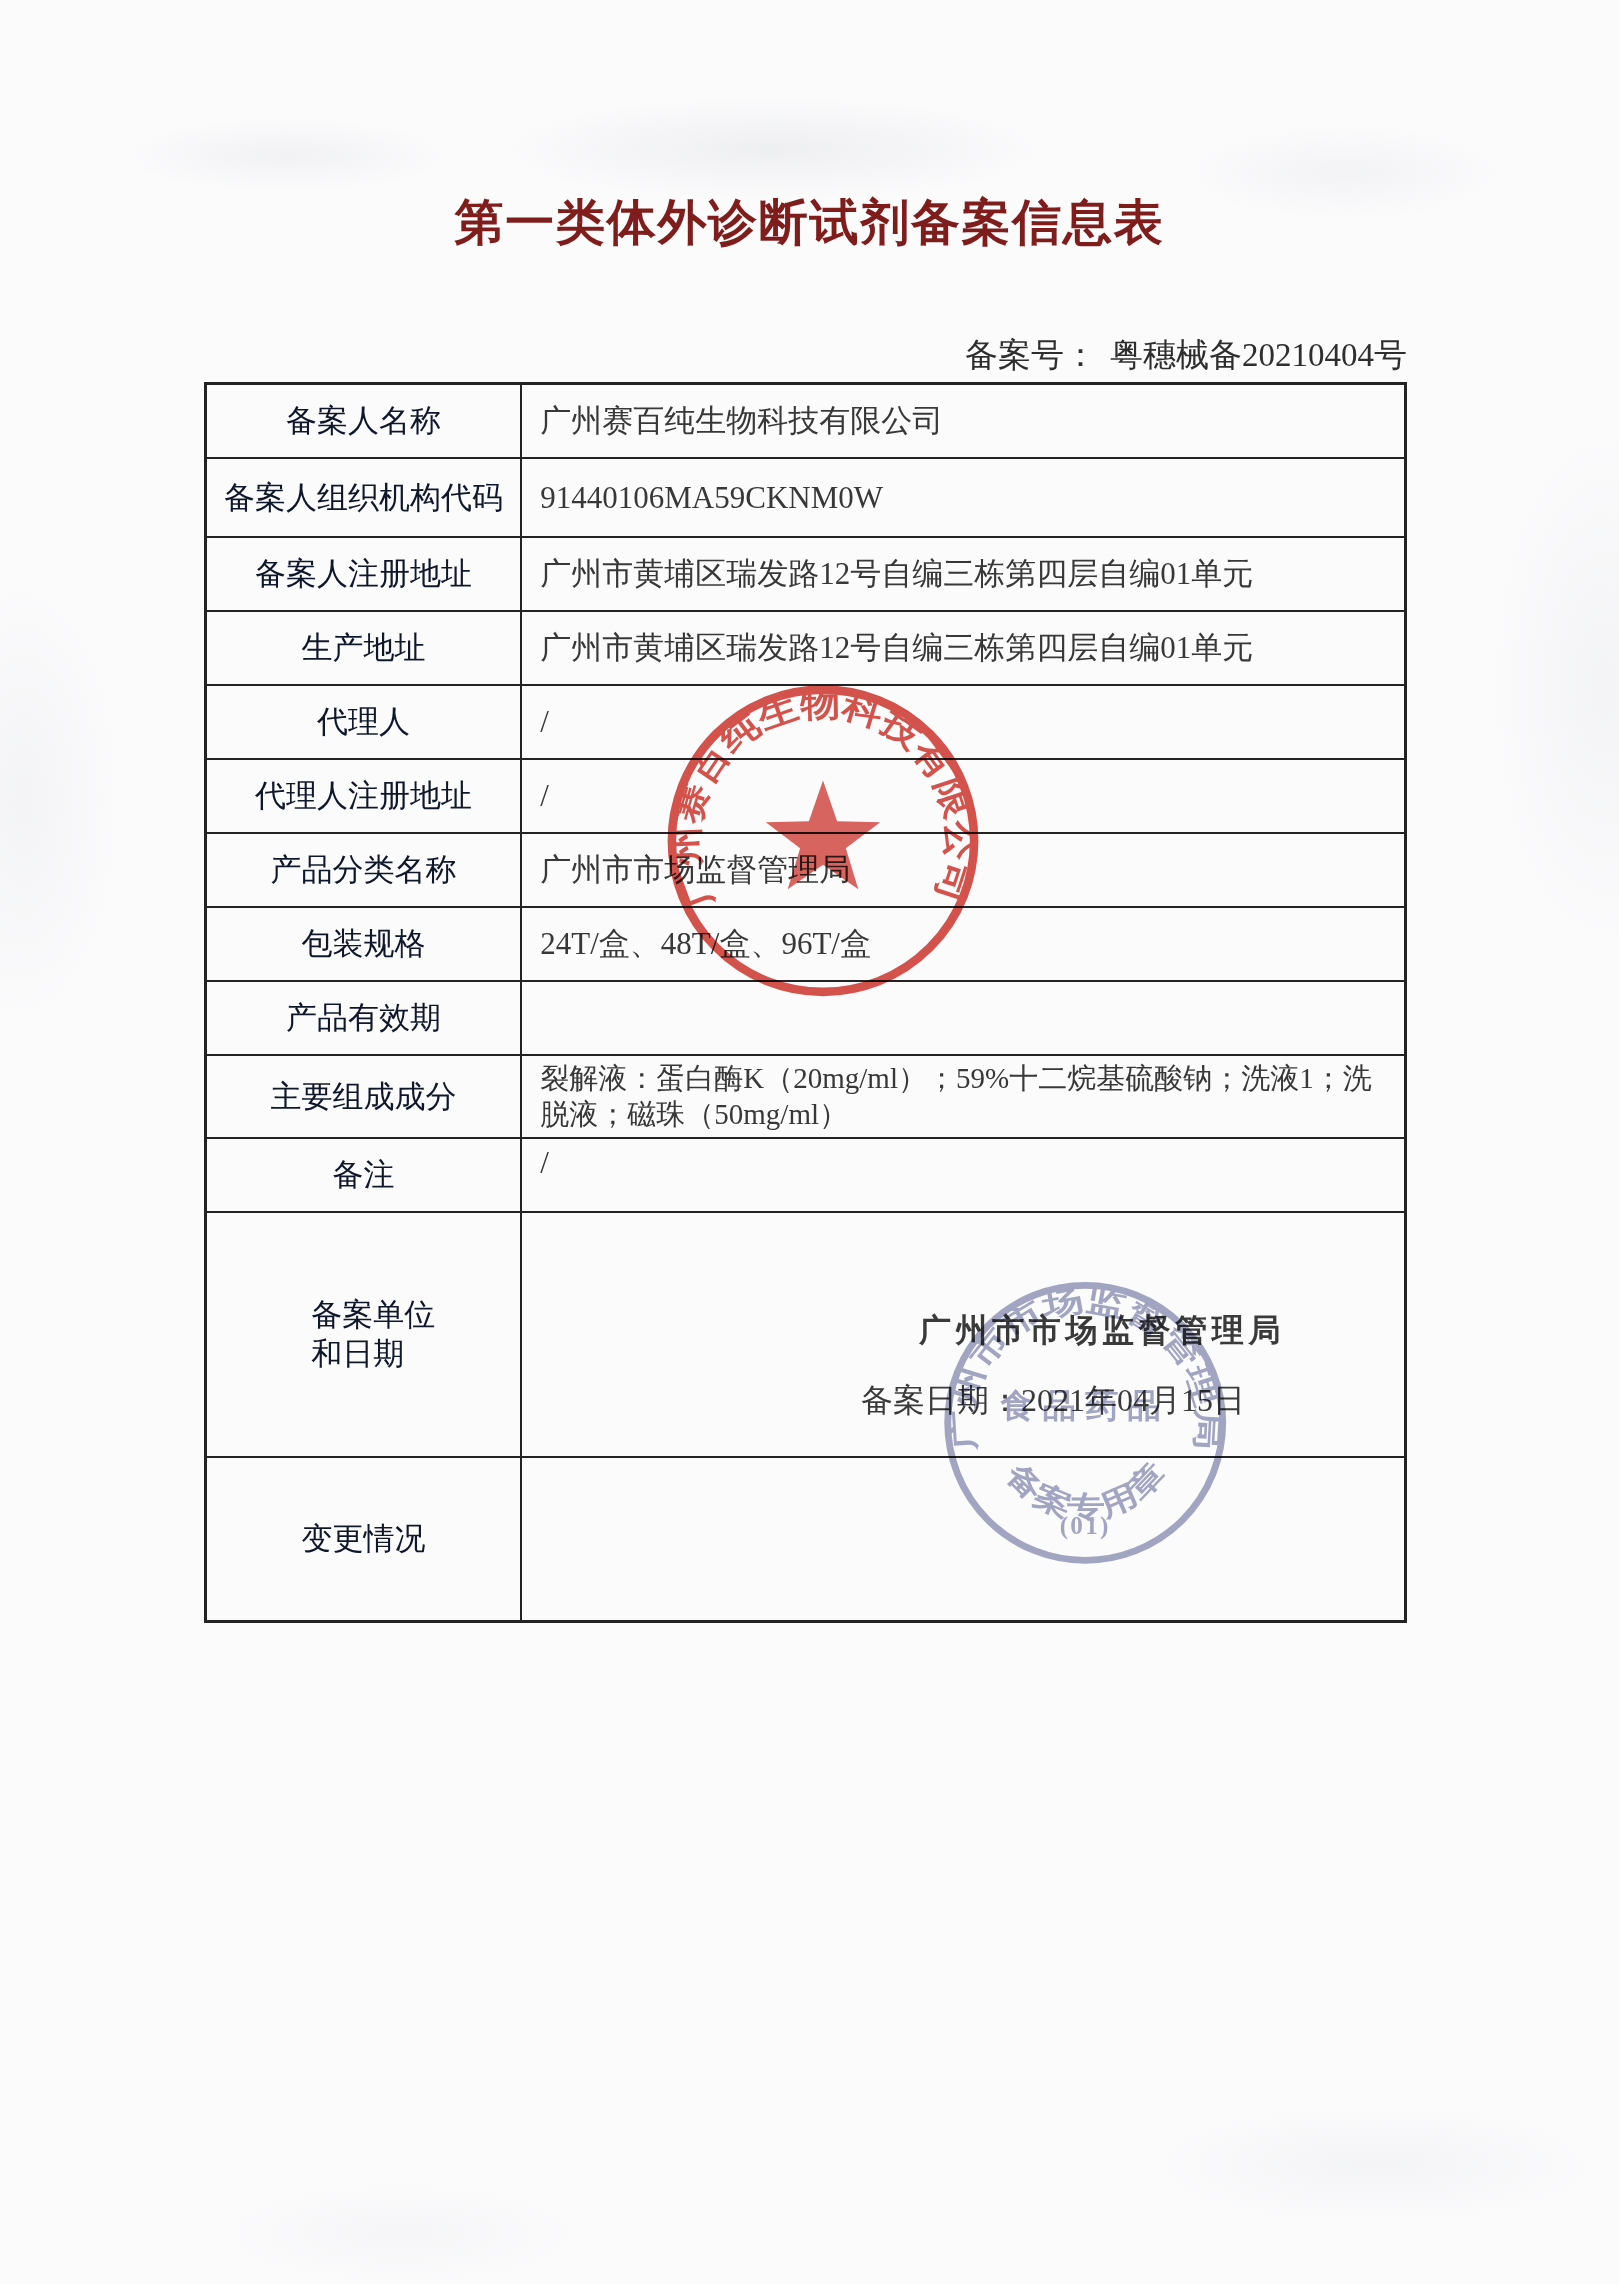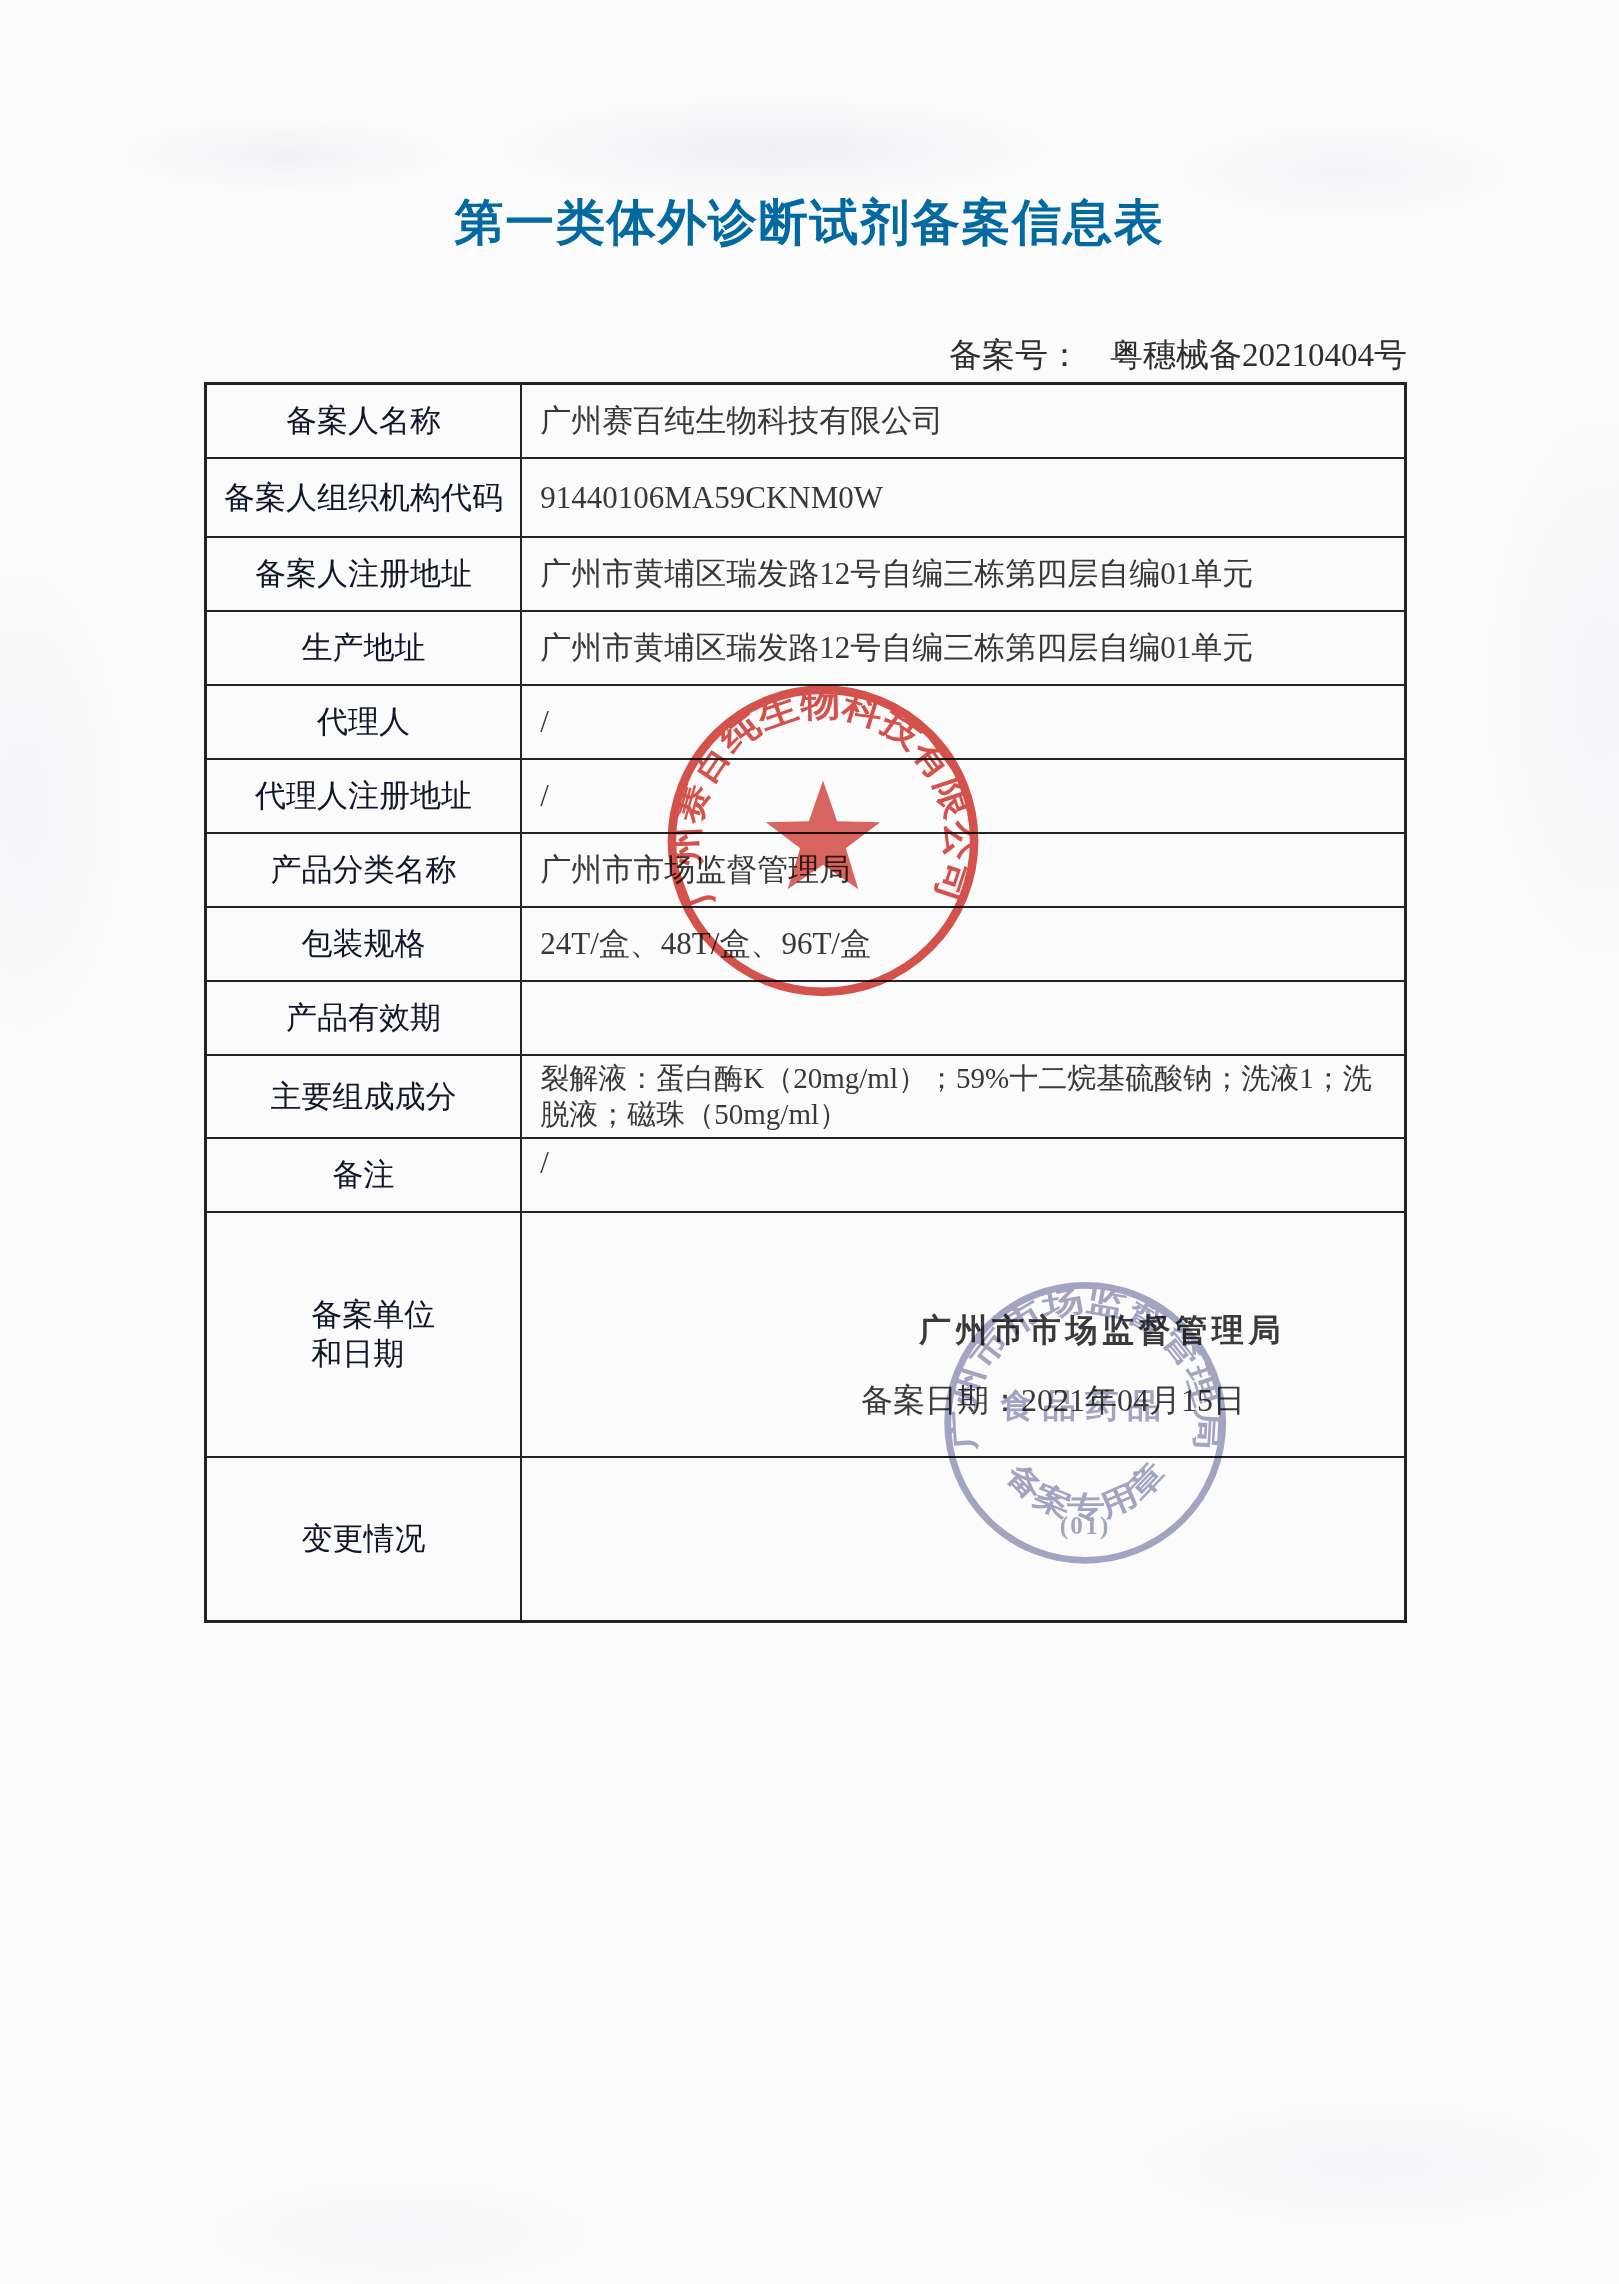--- a/index.html
+++ b/index.html
@@ -20,27 +20,27 @@
       radial-gradient(ellipse 240px 52px  at 286px  155px, rgba(110,115,135,0.07), transparent 70%),
       radial-gradient(ellipse 240px 69px at 1345px 172px, rgba(110,115,135,0.06), transparent 70%),
       radial-gradient(ellipse 149px 343px at 23px  801px, rgba(110,115,135,0.05), transparent 70%),
       radial-gradient(ellipse 172px 401px at 1603px 687px, rgba(110,115,135,0.05), transparent 70%),
       radial-gradient(ellipse 343px 92px at 1374px 2164px, rgba(110,115,135,0.05), transparent 70%),
       radial-gradient(ellipse 286px 80px at 401px 2233px, rgba(110,115,135,0.04), transparent 70%);
   }
   .title {
     position:absolute; top:190px; left:0; width:100%;
     margin:0; text-align:center;
-    font-size:49px; font-weight:bold; letter-spacing:1.7px; color:#0369a1;
+    font-size:49px; font-weight:bold; letter-spacing:1.7px; color:#7f1d1d;
   }
   .regno {
     position:absolute; top:333px; right:212px;
     font-size:33px; color:#2e2e2e; white-space:nowrap;
   }
-  .regno-val { margin-left:29px; }
+  .regno-val { margin-left:13px; }
 
   .tbl {
     position:absolute; left:204px; top:382px; width:1203px;
     border:3.4px solid #232323; box-sizing:border-box;
     background:transparent;
   }
   .row { display:flex; border-top:2.3px solid #232323; }
   .row:first-child { border-top:none; }
   .lcell {
     width:315px; flex:0 0 315px;

